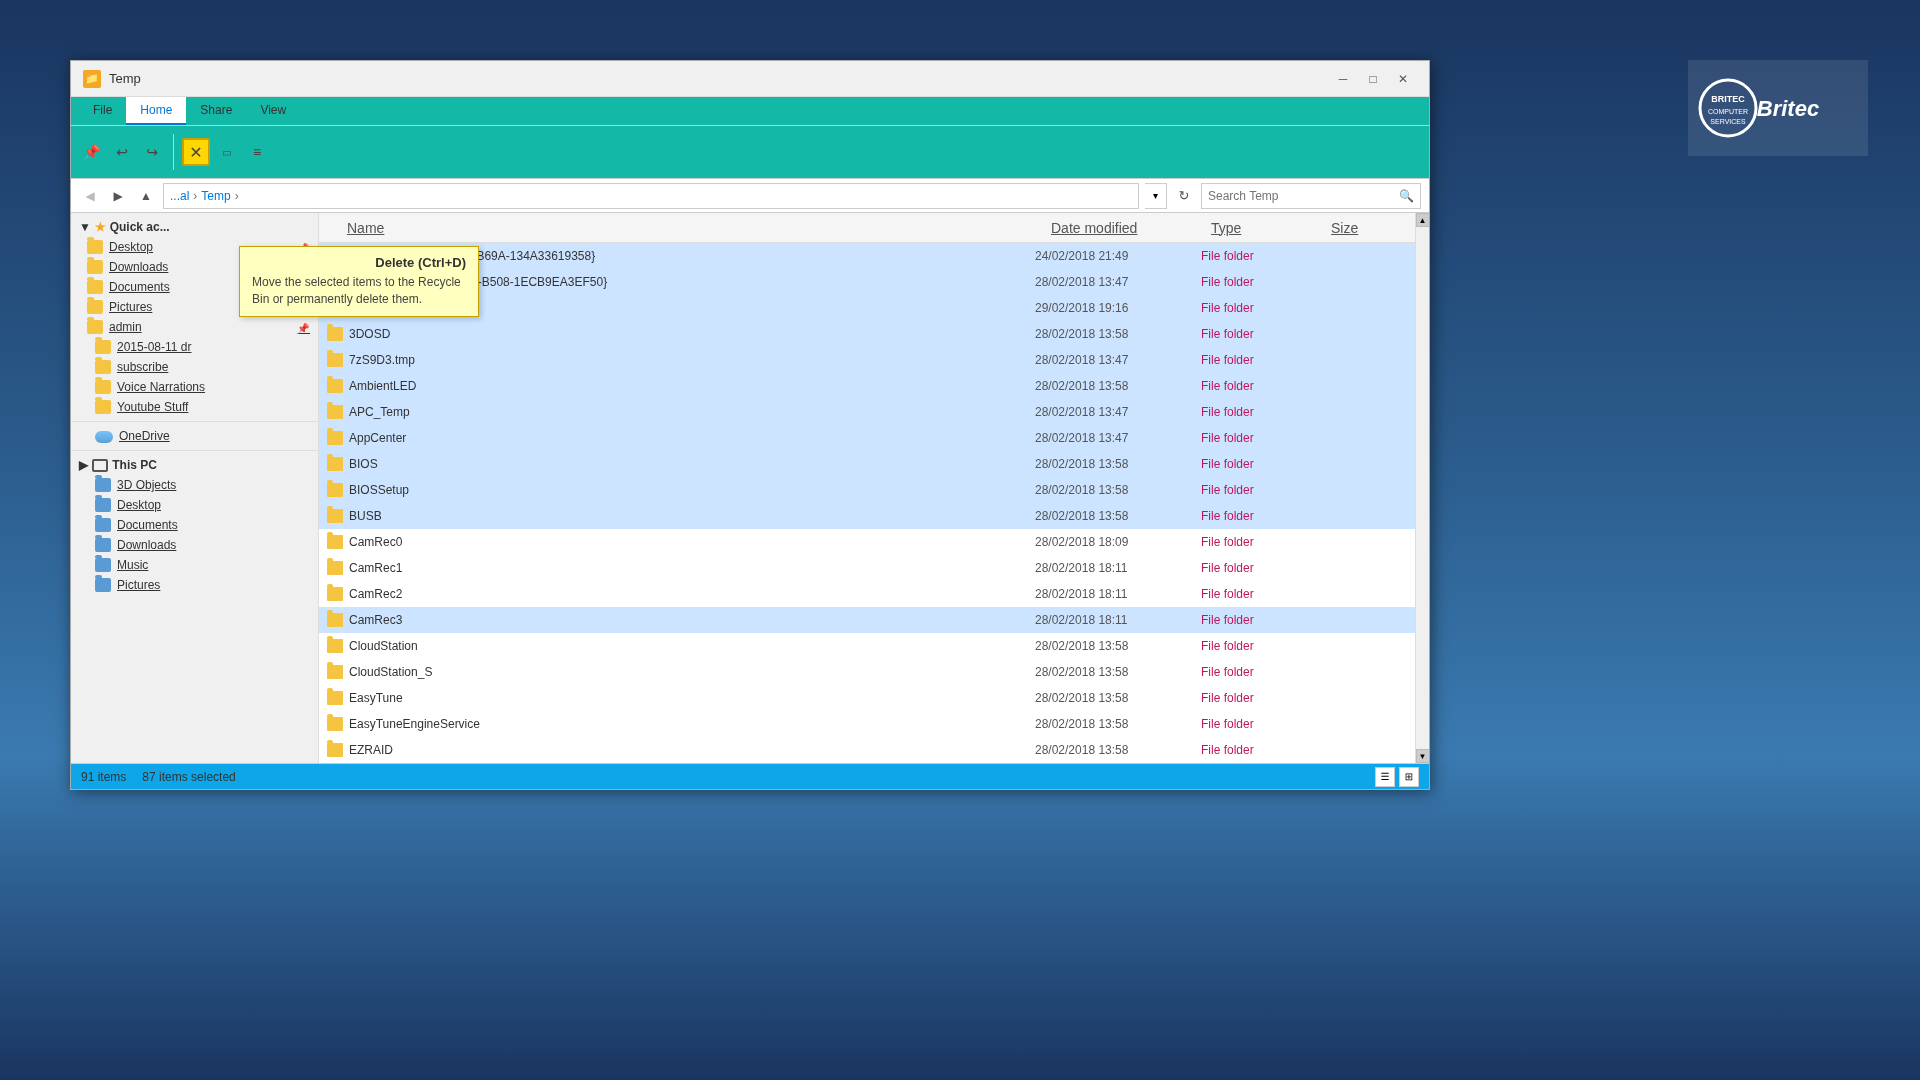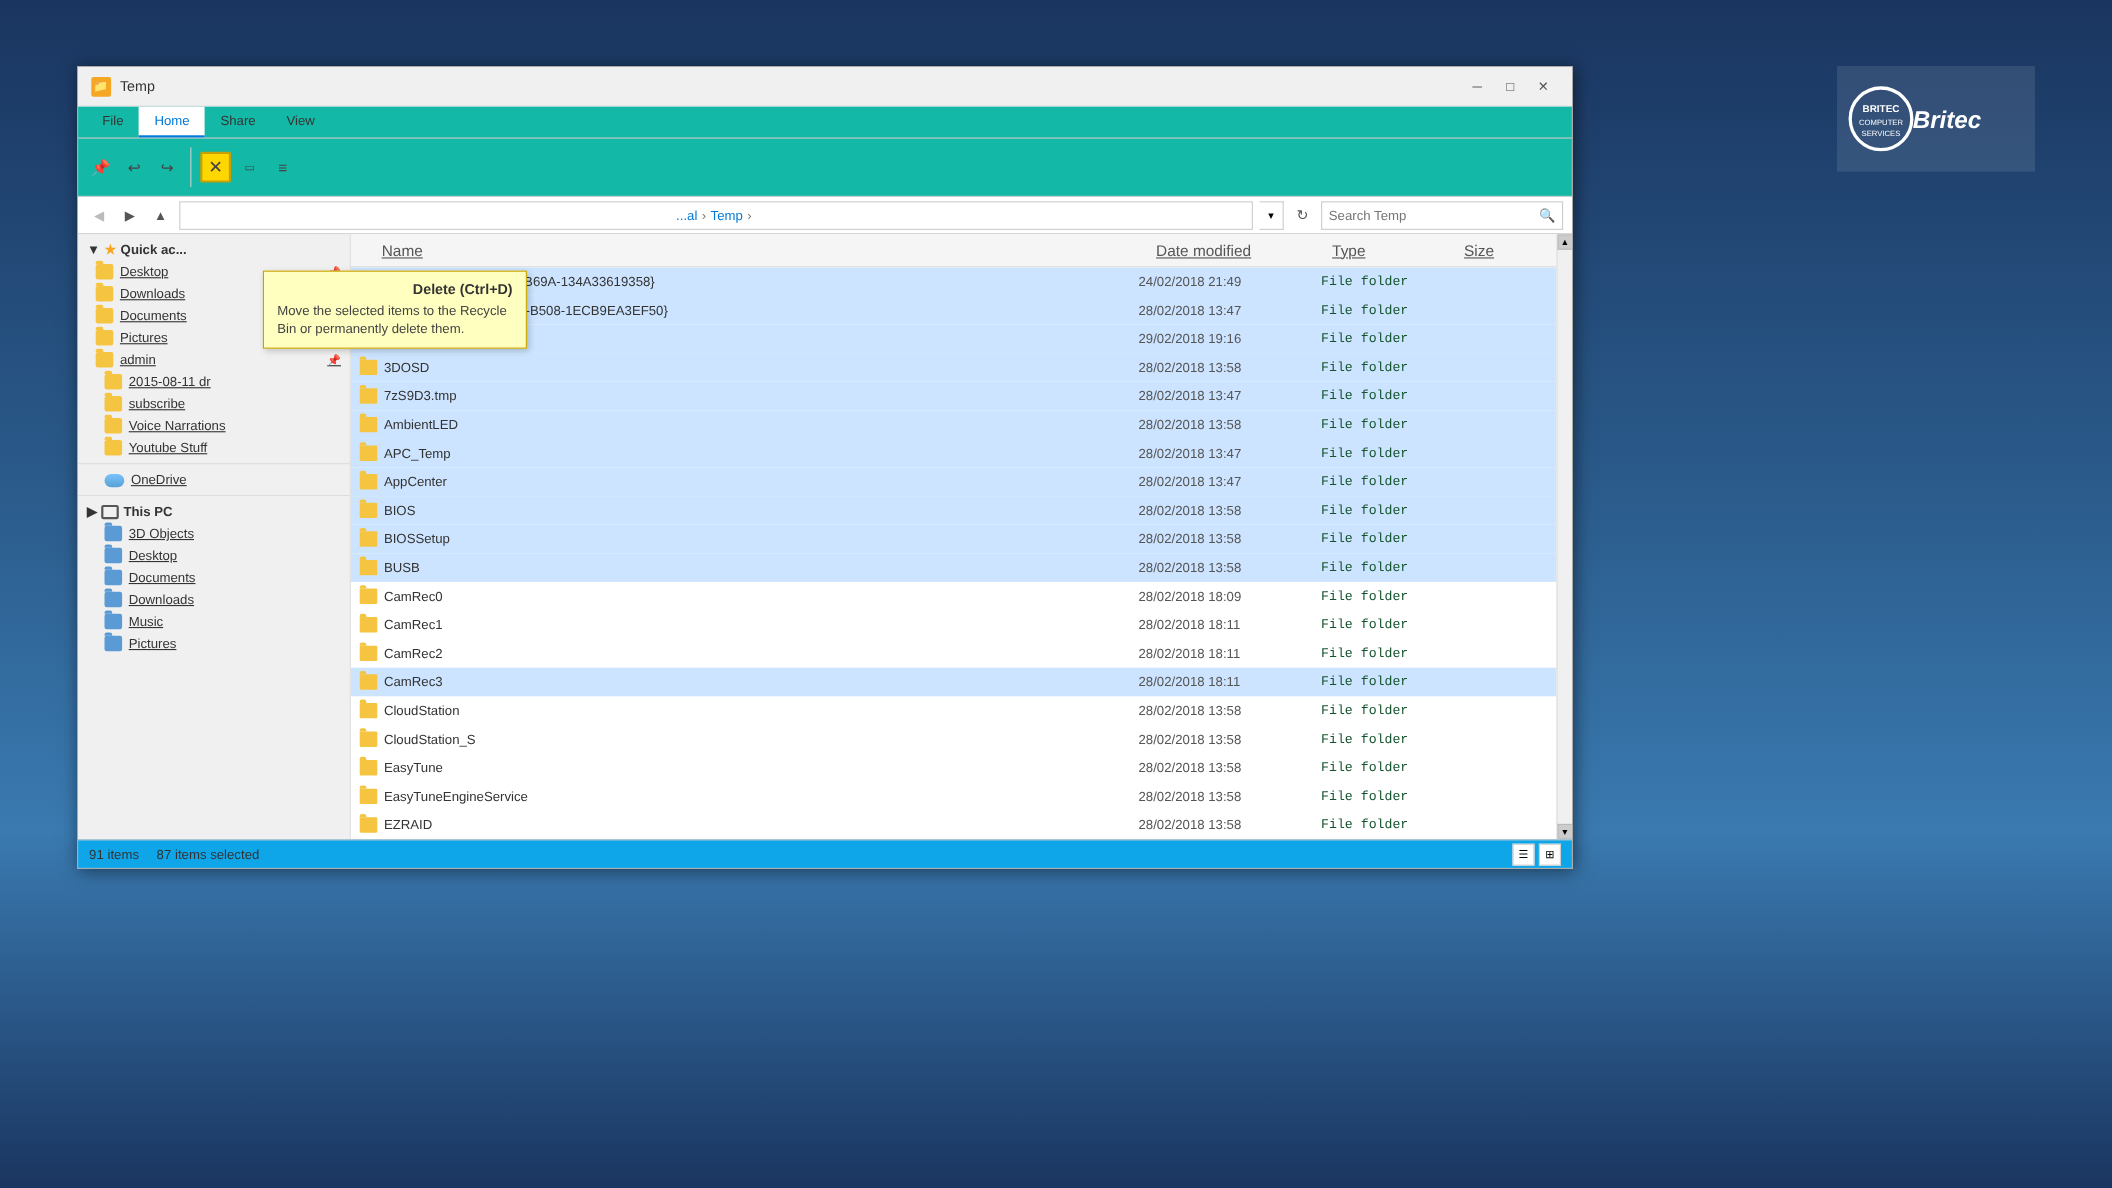--- a/index.html
+++ b/index.html
@@ -179,21 +179,20 @@
     .breadcrumb {
       flex: 1;
       display: flex;
       align-items: center;
       padding: 3px 6px;
       border: 1px solid #ccc;
       background: #fff;
       height: 26px;
       font-size: 12px;
       color: #333;
-      justify-content: center;
     }
     .breadcrumb-item { color: #0078d7; cursor: pointer; }
     .breadcrumb-sep { margin: 0 4px; color: #777; }
     .chevron-btn {
       width: 22px;
       height: 26px;
       border: 1px solid #ccc;
       border-left: none;
       background: #fff;
       cursor: pointer;
@@ -364,21 +363,21 @@
       padding: 2px 8px;
       height: 26px;
       cursor: pointer;
       font-size: 12px;
       color: #333;
       gap: 6px;
     }
     .file-row.selected { background: #cce4ff; }
     .file-name { flex: 1; }
     .file-date { width: 160px; color: #555; }
-    .file-type { width: 120px; color: #14532d; font-family: Liberation Mono, monospace; }
+    .file-type { width: 120px; color: #be185d; }
     .file-size { width: 80px; color: #555; }
     .file-icon-small {
       width: 16px;
       height: 14px;
       background: #f5c542;
       border-radius: 1px;
       flex-shrink: 0;
       position: relative;
     }
     .file-icon-small::before {
@@ -426,21 +425,21 @@
       display: flex;
       align-items: center;
       justify-content: center;
       font-size: 10px;
     }
 
     
     .logo-area {
       position: absolute;
       top: 60px;
-      right: 70px;
+      right: 52px;
       width: 180px;
       height: 96px;
       background: rgba(255,255,255,0.1);
       display: flex;
       align-items: center;
       justify-content: center;
       z-index: 5;
       margin-left: 20px;
     }
 

